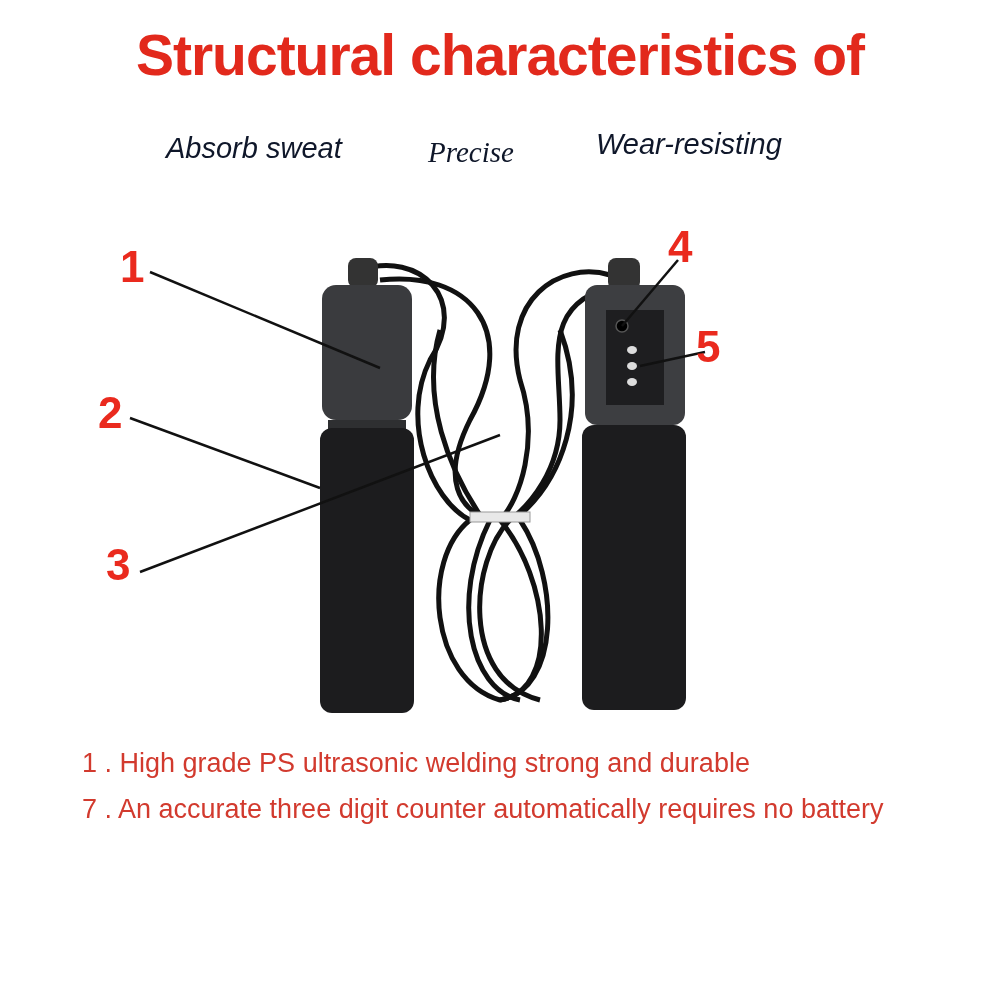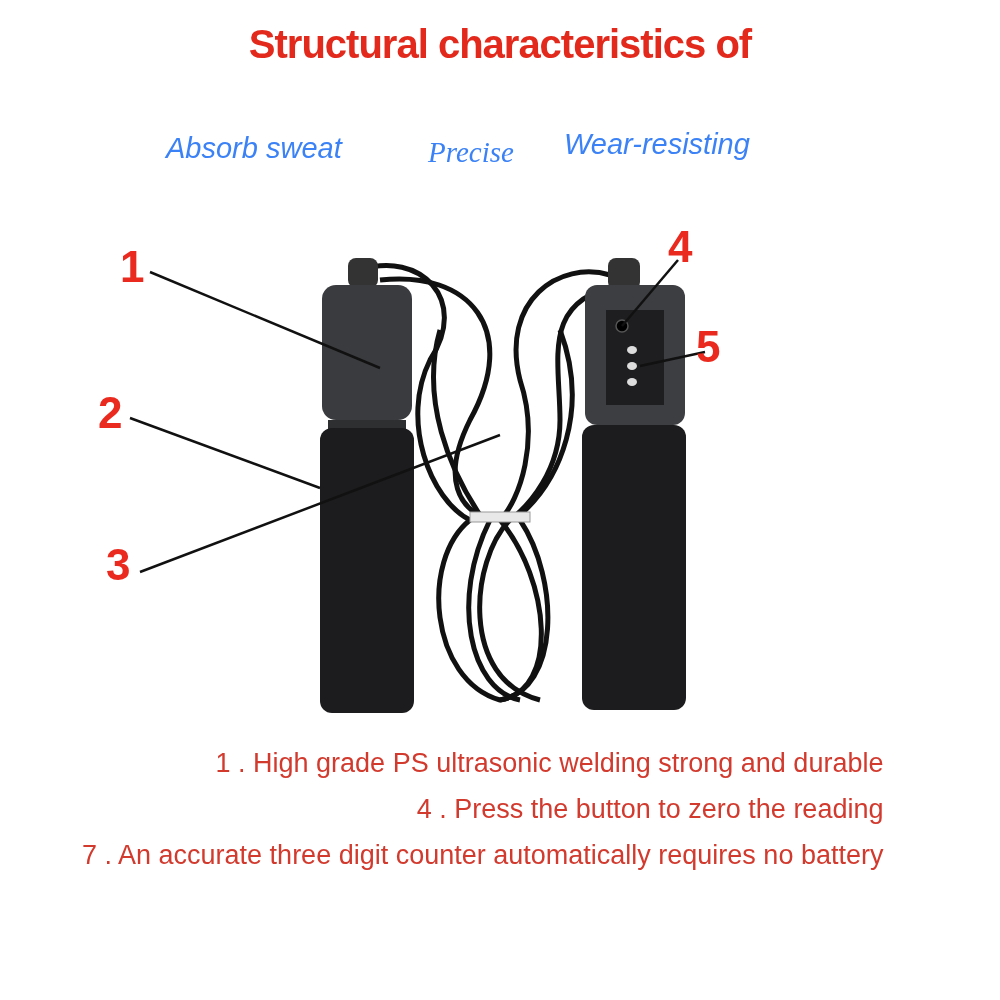--- a/index.html
+++ b/index.html
@@ -1,31 +1,31 @@
 <!DOCTYPE html>
 <html><head>
 <meta charset="utf-8">
 <style>
   html, body { margin:0; padding:0; background:#ffffff; }
   body { width:1000px; height:1000px; position:relative; overflow:hidden; font-family:"Liberation Sans", sans-serif; }
-  .title { position:absolute; left:0; width:1000px; top:22px; text-align:center; color:#e2291c; font-weight:bold; font-size:40px; letter-spacing:-1px; }
-  .feat { position:absolute; top:132px; color:#3b82f6; font-style:italic; font-size:29px; }
+  .title { position:absolute; left:0; width:1000px; top:22px; text-align:center; color:#e2291c; font-weight:bold; font-size:57px; letter-spacing:-1px; }
+  .feat { position:absolute; top:132px; color:#0f172a; font-style:italic; font-size:29px; }
   .callout { position:absolute; color:#ea2a1e; font-weight:bold; font-size:44px; }
-  .list { position:absolute; left:82px; top:740px; color:#d23a2e; font-size:27px;text-align:right; }
+  .list { position:absolute; left:82px; top:740px; color:#d23a2e; font-size:27px; }
   .list div { height:46px; line-height:46px; }
   svg.scene { position:absolute; left:0; top:0; }
 </style>
 </head>
 <body>
 
 <div class="title">Structural characteristics of</div>
 
 <div class="feat" style="left:166px;">Absorb sweat</div>
 <div class="feat" style="left:428px; top:136px;font-family:Liberation Serif, serif;">Precise</div>
-<div class="feat" style="left:564px; top:128px;">Wear-resisting</div>
+<div class="feat" style="left:596px; top:128px;">Wear-resisting</div>
 
 <svg class="scene" width="1000" height="730" viewBox="0 0 1000 730">
 
   <g fill="none" stroke="#111" stroke-width="5">
     <path d="M360 270 C 420 250, 470 300, 430 360 C 400 420, 430 500, 470 520 C 420 560, 430 680, 500 700 C 560 690, 560 580, 520 520"></path>
     <path d="M380 280 C 470 270, 520 330, 470 420 C 440 480, 460 510, 490 520 C 450 600, 470 690, 520 700"></path>
     <path d="M610 275 C 560 260, 500 300, 520 380 C 540 440, 520 500, 500 520 C 550 580, 560 690, 500 700"></path>
     <path d="M620 285 C 540 300, 560 360, 560 420 C 560 470, 530 505, 510 520 C 470 560, 460 680, 540 700"></path>
     <path d="M440 330 C 420 400, 450 470, 480 515"></path>
     <path d="M560 330 C 590 410, 560 480, 520 515"></path>
@@ -62,15 +62,14 @@
 </svg>
 
 <div class="callout" style="left:120px; top:242px;">1</div>
 <div class="callout" style="left:98px; top:388px;">2</div>
 <div class="callout" style="left:106px; top:540px;">3</div>
 <div class="callout" style="left:668px; top:222px;">4</div>
 <div class="callout" style="left:696px; top:322px;">5</div>
 
 <div class="list">
   <div>1 . High grade PS ultrasonic welding strong and durable</div>
-  <div>4 . Press the button to zero the reading</div>
   <div>7 . An accurate three digit counter automatically requires no battery</div>
 </div>
 
 </body></html>

